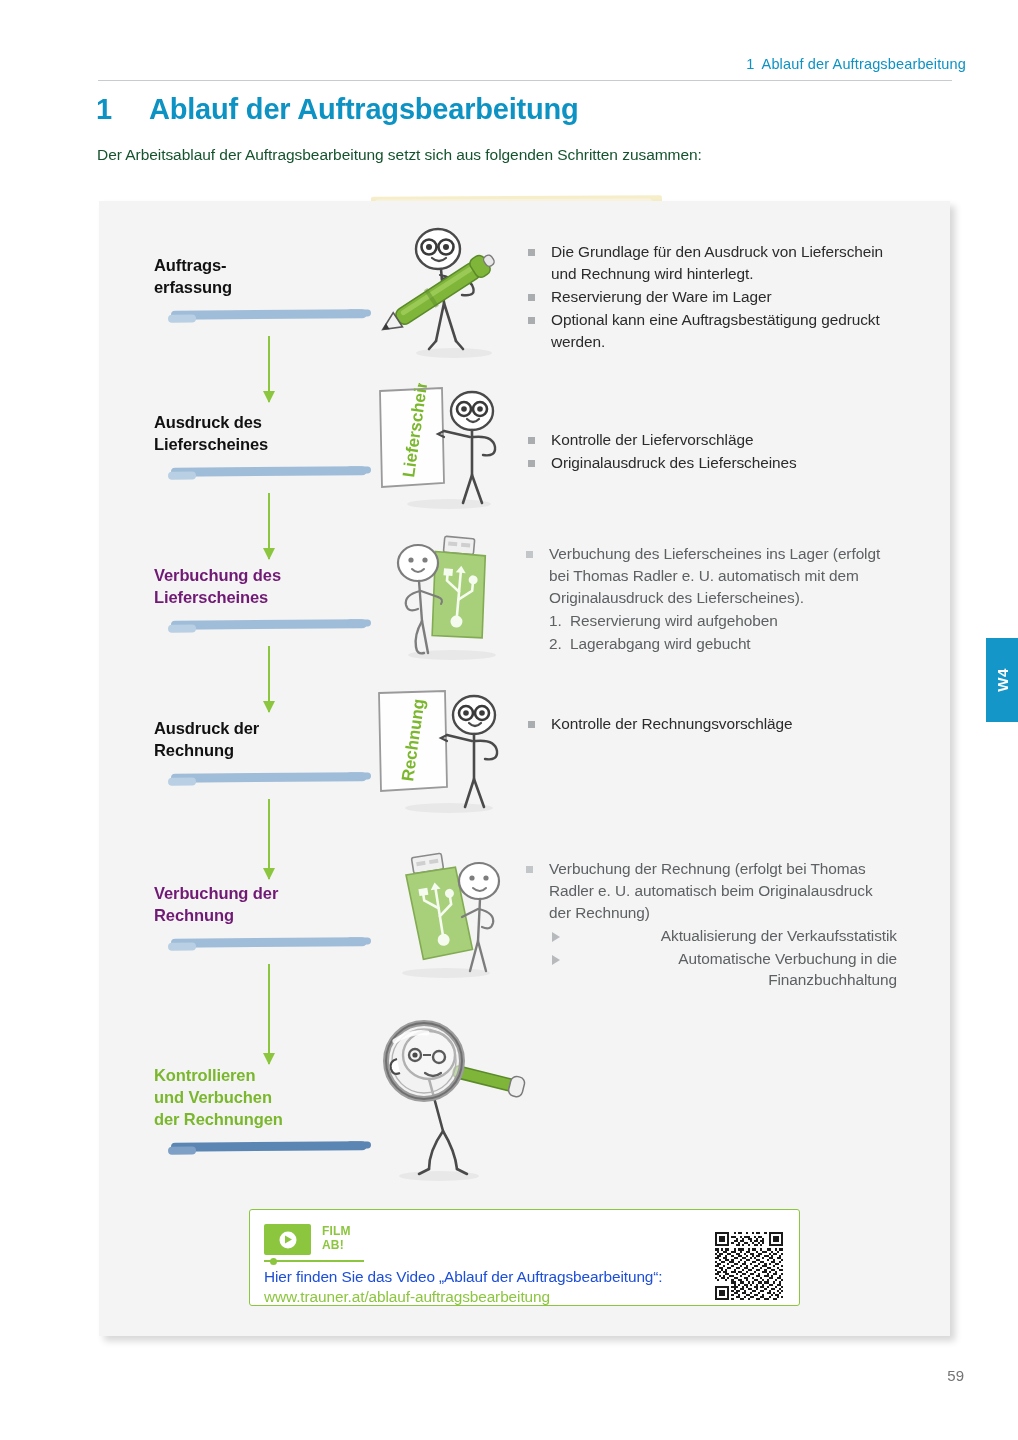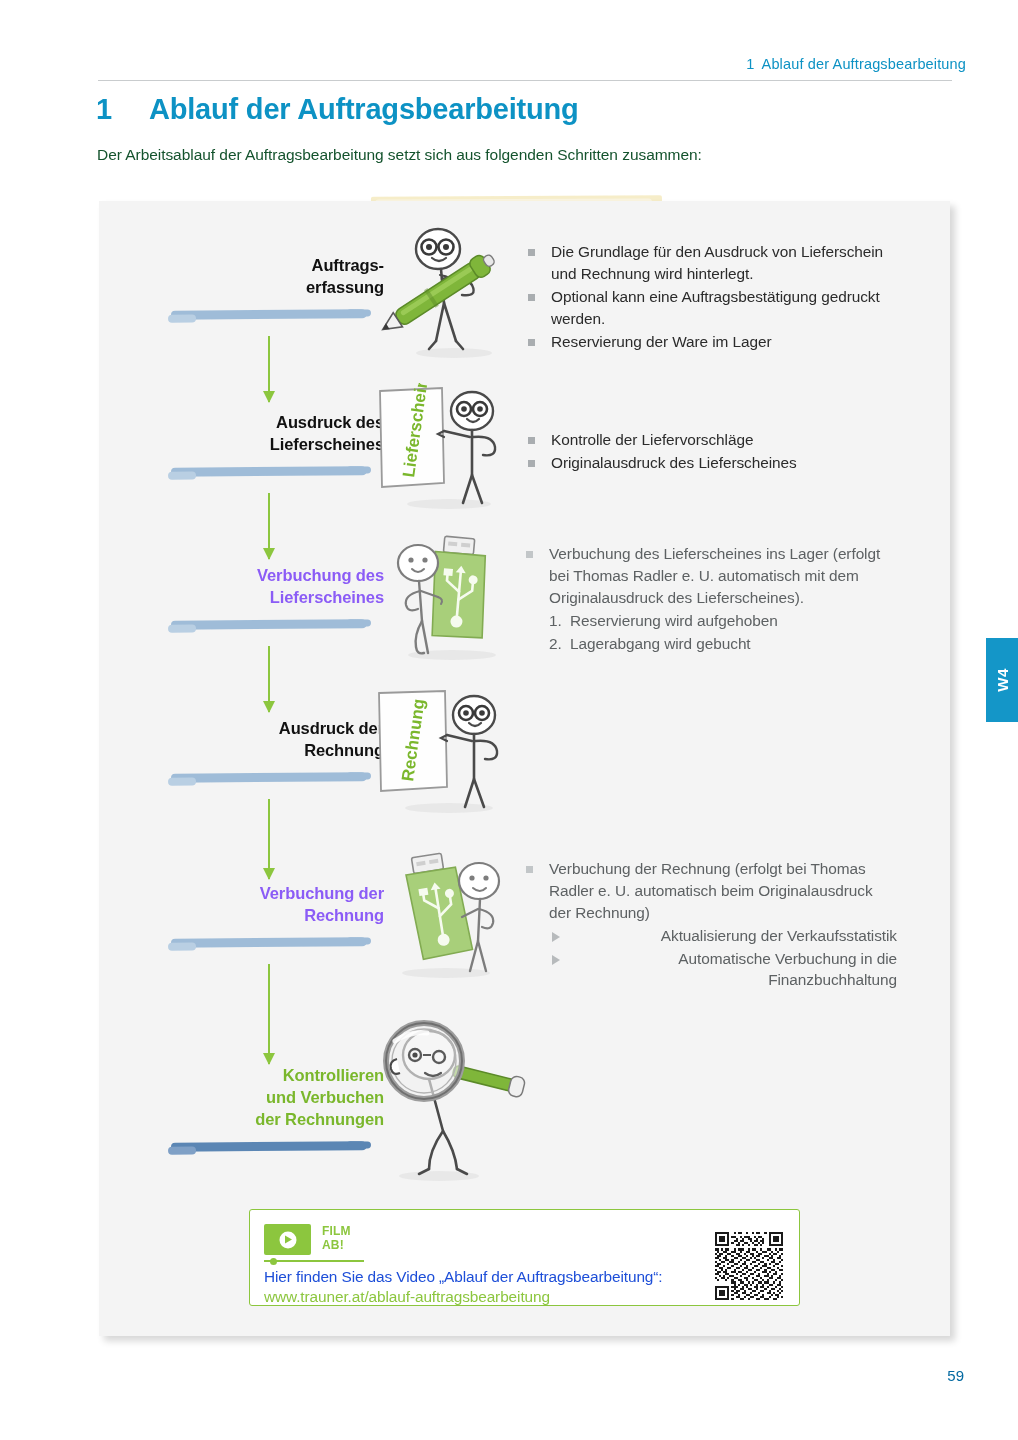--- a/index.html
+++ b/index.html
@@ -97,29 +97,29 @@
     content:"";
     position:absolute;
     left:4px; right:10px; top:3px; height:7px;
     background:rgba(255,255,255,0.42);
     border-radius:4px;
   }
 
   
   .flow { position: absolute; top: 0; left: 0; width: 270px; }
 
-  .step { position: absolute; left: 55px; width: 230px; text-align: right; }
+  .step { position: absolute; left: 55px; width: 230px; text-align: left; }
   .step-label {
     font-size: 16.5px;
     font-weight: bold;
     line-height: 1.33;
     color: #111111;
     letter-spacing: -0.1px;
   }
-  .step-label.grey { color: #8b5cf6; }
+  .step-label.grey { color: #701a75; }
   .step-label.green { color: #7ab72c; }
 
   
   .brush {
     position: relative;
     margin: 9px auto 0;
     width: 196px;
     height: 13px;
   }
   .brush i {
@@ -302,21 +302,21 @@
     letter-spacing: 0.4px;
     white-space: nowrap;
   }
 
   
   .pagenum {
     position: absolute;
     bottom: 56px;
     right: 54px;
     font-size: 15px;
-    color: #0369a1;
+    color: #737373;
   }
 </style>
 </head>
 <body>
 
 <div class="page">
 
   <div class="running-head">
     <span class="rh-num">1</span><span>Ablauf der Auftragsbearbeitung</span>
   </div>
@@ -579,22 +579,22 @@
 
         <path d="M30 40 q-8 2 -6 10 q2 7 9 4" stroke="#4a4a4a" stroke-width="2.2" fill="#fff"></path>
 
         <path d="M28 22 q14 -10 32 -8" stroke="#ffffff" stroke-width="5" fill="none" stroke-linecap="round" opacity=".85"></path>
       </svg>
     </div>
 
     <div class="bullets" style="top:40px; left:428px;">
       <ul>
         <li><span class="sq"></span><span>Die Grundlage für den Ausdruck von Lieferschein und Rechnung wird hinterlegt.</span></li>
+        <li><span class="sq"></span><span>Reservierung der Ware im Lager</span></li>
         <li><span class="sq"></span><span>Optional kann eine Auftragsbestätigung gedruckt werden.</span></li>
-        <li><span class="sq"></span><span>Reservierung der Ware im Lager</span></li>
       </ul>
     </div>
 
     <div class="bullets" style="top:228px; left:428px;">
       <ul>
         <li><span class="sq"></span><span>Kontrolle der Liefervorschläge</span></li>
         <li><span class="sq"></span><span>Originalausdruck des Lieferscheines</span></li>
       </ul>
     </div>
 
@@ -603,20 +603,21 @@
         <li><span class="sq"></span><span>Verbuchung des Lieferscheines ins Lager (erfolgt bei Thomas Radler e. U. automatisch mit dem Originalausdruck des Lieferscheines).</span></li>
       </ul>
       <ol class="numlist">
         <li><span class="n">1.</span><span>Reservierung wird aufgehoben</span></li>
         <li><span class="n">2.</span><span>Lagerabgang wird gebucht</span></li>
       </ol>
     </div>
 
     <div class="bullets" style="top:512px; left:428px; width:375px;">
       <ul>
+        <li><span class="sq"></span><span>Kontrolle der Rechnungsvorschläge</span></li>
       </ul>
     </div>
 
     <div class="bullets light" style="top:657px; left:426px; width:372px;">
       <ul>
         <li><span class="sq"></span><span>Verbuchung der Rechnung (erfolgt bei Thomas Radler e. U. automatisch beim Originalausdruck der Rechnung)</span></li>
       </ul>
       <ul class="sublist">
         <li><span class="tri"></span><span>Aktualisierung der Verkaufsstatistik</span></li>
         <li><span class="tri"></span><span>Automatische Verbuchung in die Finanzbuchhaltung</span></li>

